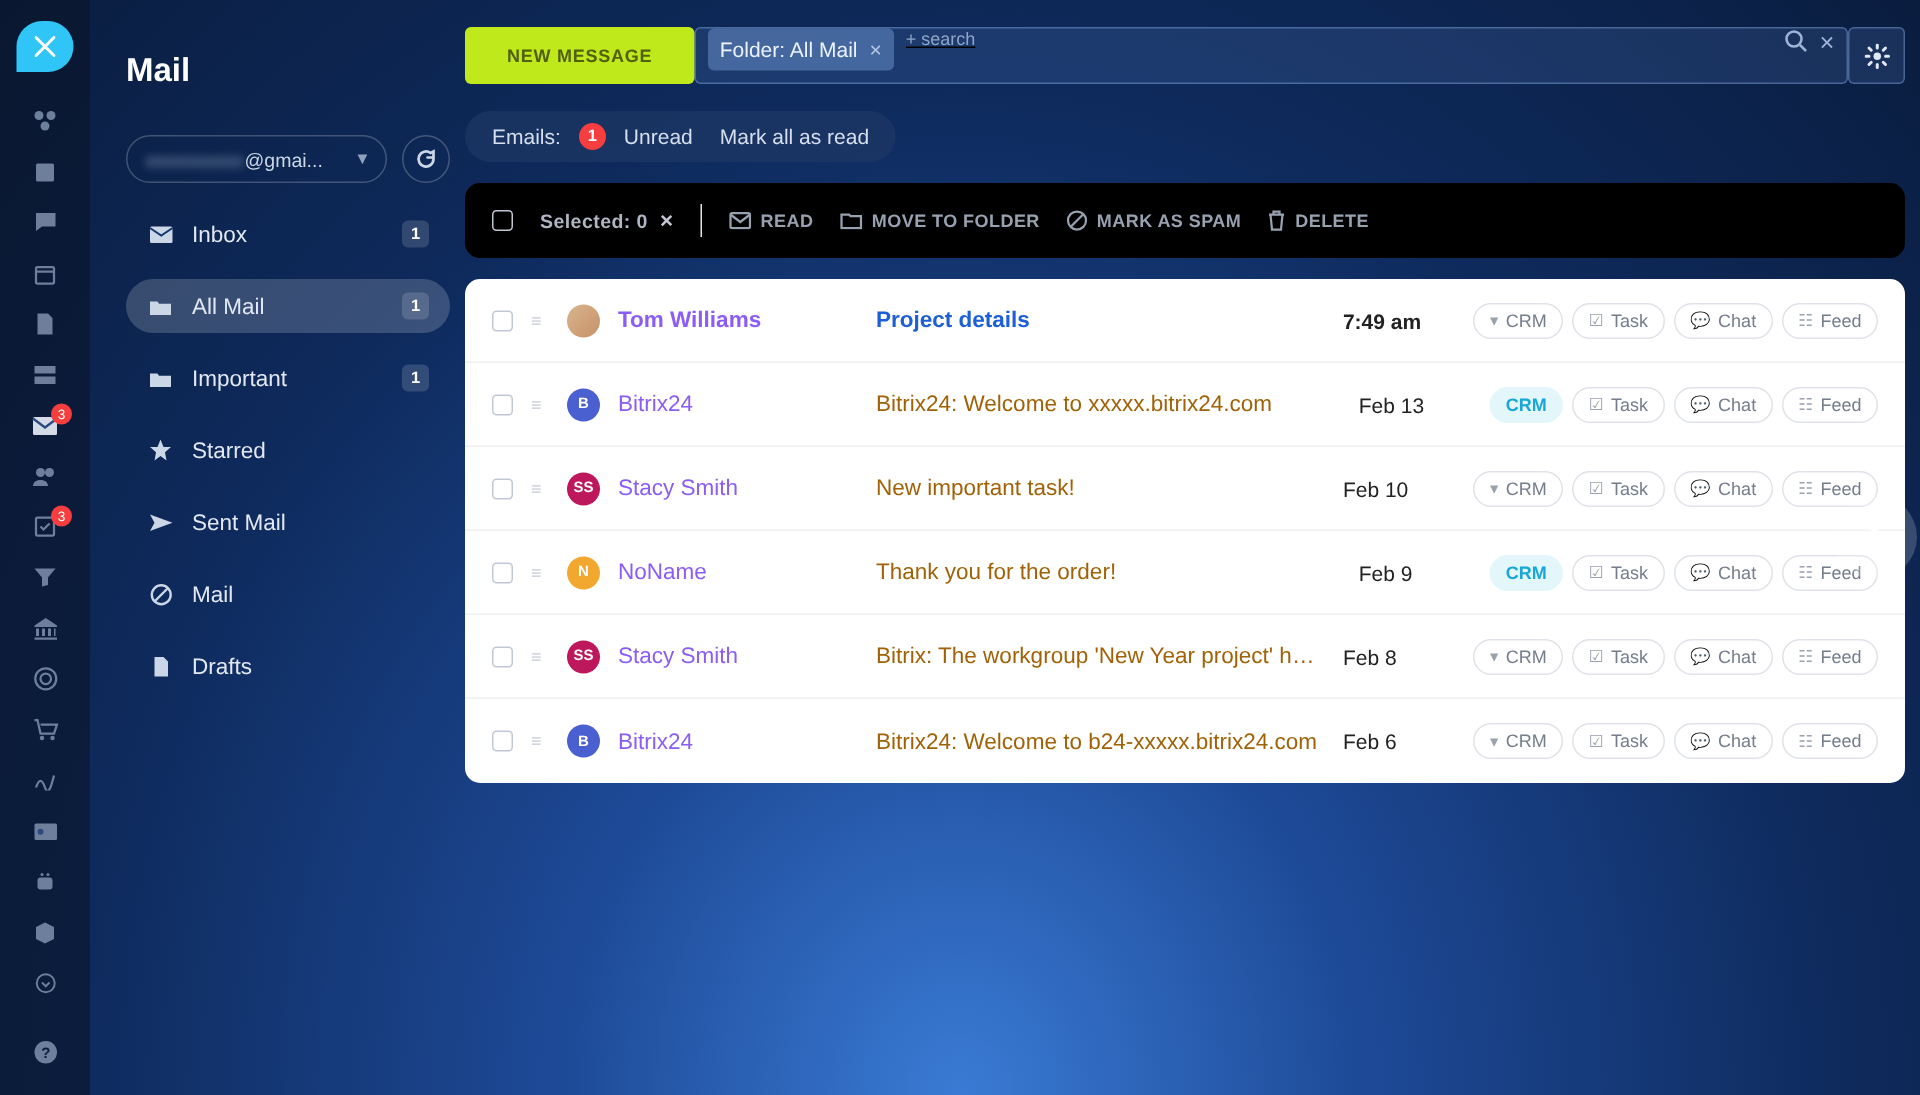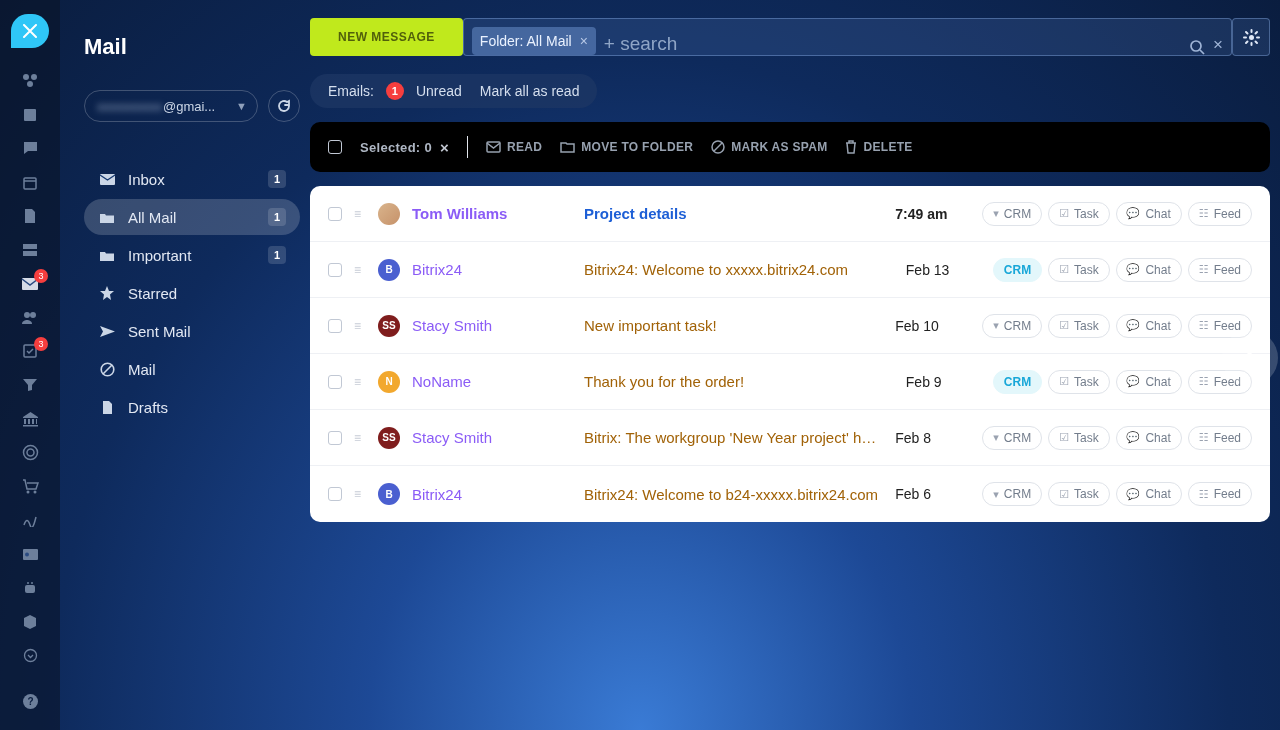--- a/index.html
+++ b/index.html
@@ -24,38 +24,38 @@
   background: #2fc6f7; display:flex; align-items:center; justify-content:center;
   margin-bottom: 10px;
 }
 .rail .ricon { width: 24px; height: 24px; display:flex; align-items:center; justify-content:center; color:#6d7f9b; position:relative; }
 .rail .ricon.active { color:#d5dbe6; }
 .rail .ricon .badge { position:absolute; top:-4px; right:-6px; background:#f63e3e; color:#fff; font-size:9px; border-radius:8px; min-width:14px; height:14px; line-height:14px; text-align:center; padding:0 3px;}
 .rail .spacer { flex:1; }
 
 .sidebar { position:absolute; left:60px; top:16px; bottom:0; width:250px; padding:18px 10px 0 24px; }
 .sidebar h1 { font-size:22px; font-weight:600; margin-bottom:30px; }
-.acct-row { display:flex; gap:10px; align-items:center; margin-bottom:39px; }
+.acct-row { display:flex; gap:10px; align-items:center; margin-bottom:16px; }
 .acct-pill { flex:1; height:32px; border:1px solid rgba(255,255,255,.22); border-radius:16px; display:flex; align-items:center; padding:0 12px; font-size:13px; color:#cbd6e6; position:relative;}
 .acct-pill .blur { filter: blur(3px); color:#8fa0bb; margin-right:1px; }
 .acct-pill .chev { position:absolute; right:10px; color:#8fa0bb; font-size:11px;}
 .refresh-btn { width:32px; height:32px; border:1px solid rgba(255,255,255,.22); border-radius:50%; display:flex; align-items:center; justify-content:center; color:#cbd6e6;}
-.folders { display:flex; flex-direction:column; gap:2px; }
+.folders { display:flex; flex-direction:column; gap:12px; }
 .folder { display:flex; align-items:center; gap:12px; height:36px; padding:0 14px; border-radius:18px; color:#e2e8f3; font-size:15px; cursor:pointer; }
 .folder.active { background: rgba(255,255,255,.18); }
 .folder .ficon { width:18px; display:flex; justify-content:center; color:#cbd6e6;}
 .folder .count { margin-left:auto; background:rgba(255,255,255,.15); color:#fff; font-size:11px; font-weight:700; border-radius:4px; min-width:18px; height:18px; line-height:18px; text-align:center; padding:0 4px;}
 
 .main { position:absolute; left:310px; right:10px; top:0; bottom:0; padding-top:18px; }
 .topbar { display:flex; align-items:center; margin-bottom:18px; }
 .new-msg { background:#c0e91c; color:#51600b; font-weight:700; font-size:12px; letter-spacing:.5px; height:38px; padding:0 28px; border-radius:4px; border:none; text-transform:uppercase; }
-.search-wrap { flex:1; height:38px; border:1px solid rgba(160,200,255,.35); border-radius:4px; background:rgba(80,120,180,.22); display:flex; align-items:flex-end; padding:0 8px; gap:8px;}
+.search-wrap { flex:1; height:38px; border:1px solid rgba(160,200,255,.35); border-radius:4px; background:rgba(80,120,180,.22); display:flex; align-items:flex-start; padding:0 8px; gap:8px;}
 .search-chip { background:rgba(120,160,220,.45); color:#eaf2ff; height:28px; border-radius:4px; display:flex; align-items:center; padding:0 8px; font-size:14px; gap:8px;}
 .search-chip .x { color:#b7c8e6; font-size:14px; cursor:pointer;}
-.search-input { flex:1; background:none; border:none; outline:none; color:#7f1d1d; font-size:19px; }
+.search-input { flex:1; background:none; border:none; outline:none; color:#000000; font-size:12px;text-decoration:underline; }
 .search-input::placeholder{color:#8fa5c6;}
 .search-ico { color:#9fb4d6; }
 .gear-btn { width:38px; height:38px; border:1px solid rgba(160,200,255,.35); border-radius:4px; background:rgba(80,120,180,.22); display:flex; align-items:center; justify-content:center; color:#e0e8f6;}
 .filter-pill { display:inline-flex; align-items:center; gap:12px; background:rgba(30,55,100,.75); border-radius:18px; height:34px; padding:0 18px; font-size:14px; color:#d5dfee;}
 .filter-pill .badge-red { background:#f63e3e; color:#fff; border-radius:50%; width:18px; height:18px; font-size:11px; font-weight:700; display:flex; align-items:center; justify-content:center;}
 .filter-pill a { color:#d5dfee; text-decoration:none;}
 
 .toolbar { margin-top:14px; background:#000000; border-radius:10px; height:50px; display:flex; align-items:center; padding:0 18px; gap:18px; color:#97a1af; font-size:13px; font-weight:600; letter-spacing:.3px;}
 .toolbar .chk { width:14px; height:14px; border:1.5px solid #c1c8d4; border-radius:3px; }
 .toolbar .act { display:flex; align-items:center; gap:6px; text-transform:uppercase; font-size:12px;}
@@ -76,21 +76,21 @@
 .row.unread .date { font-weight:700; }
 .row .tags { display:flex; gap:6px; }
 .tag { border:1px solid #dfe3e9; border-radius:13px; height:24px; padding:0 10px; display:flex; align-items:center; gap:5px; font-size:12px; color:#737d8c; font-weight:500;}
 .tag.hl { background:#e3f7fb; border-color:#e3f7fb; color:#18a7d8; font-weight:700;}
 .tag .ti { font-size:11px; color:#9aa2b0;}
 
 .fab { position:absolute; right:-8px; top:330px; width:56px; height:56px; border-radius:50%; background:rgba(255,255,255,.18); display:flex; align-items:center; justify-content:center; color:#fff; font-size:22px;}
 
 .av-photo{ background: linear-gradient(135deg,#d9b48c,#c6926a);}
 .av-b{background:#4a5fd0;}
-.av-ss{background:#7f1d1d;}
+.av-ss{background:#be185d;}
 .av-n{background:#f2a82e;}
 svg{display:block;}
 </style>
 </head>
 <body>
 
 <div class="rail">
   <div class="top-btn">
     <svg width="14" height="14" viewBox="0 0 14 14">
         <path d="M1 1 L13 13 M13 1 L1 13" stroke="#fff" stroke-width="2" stroke-linecap="round"></path>

